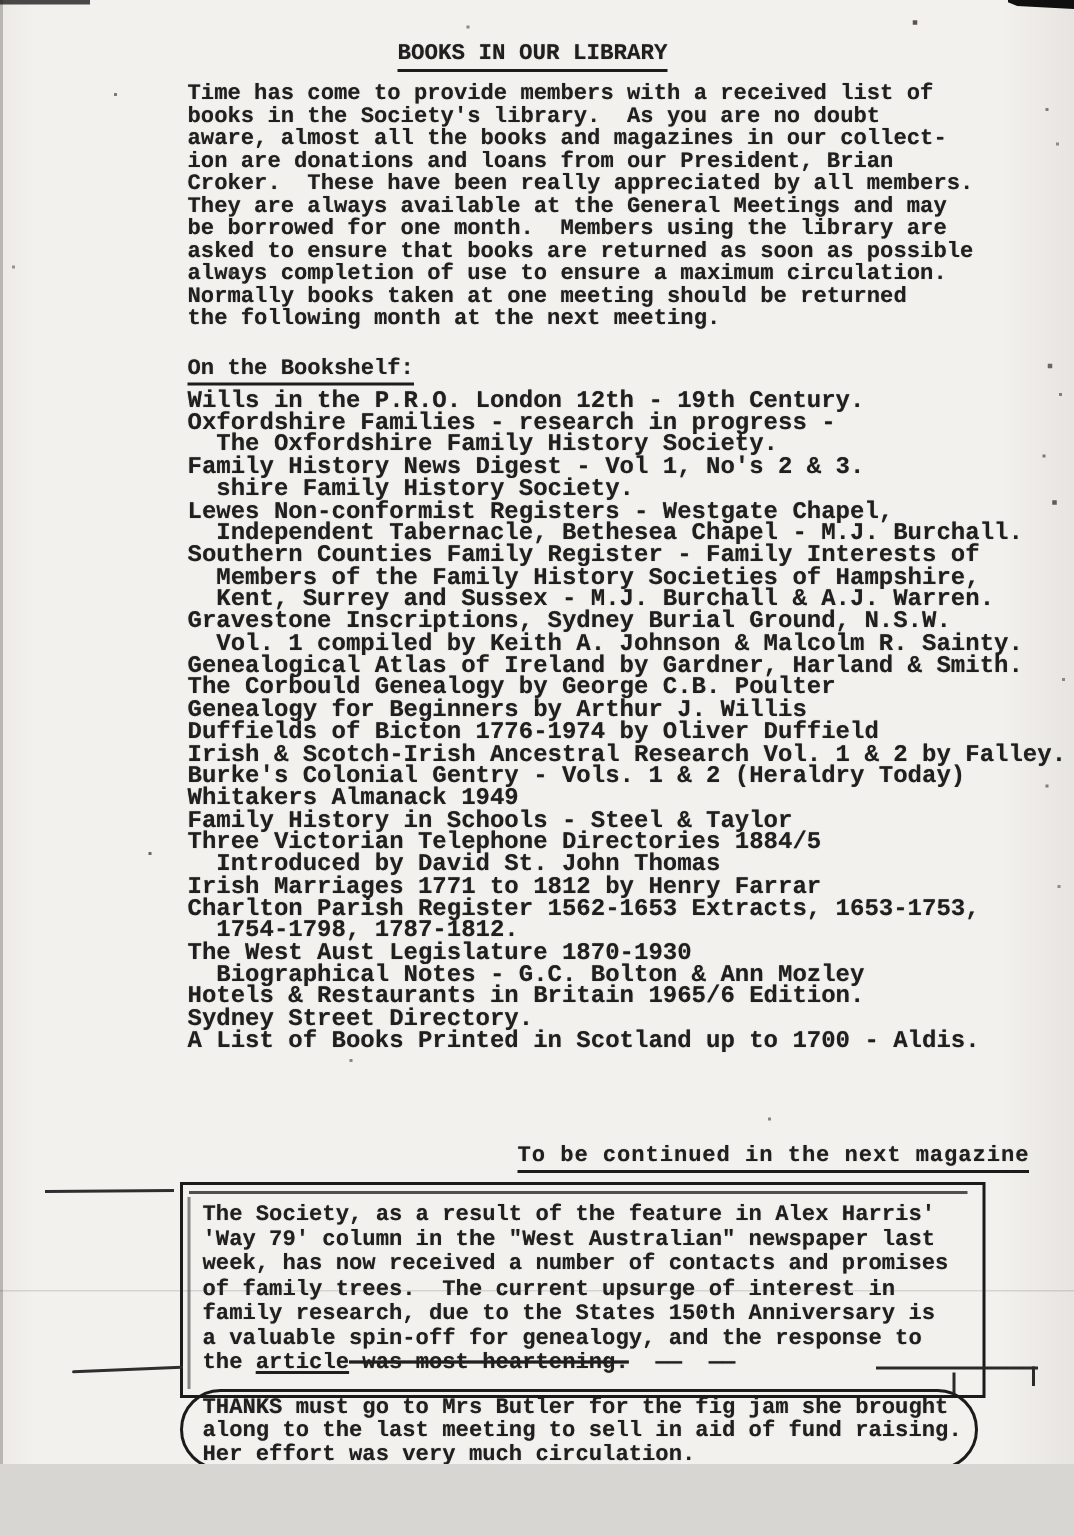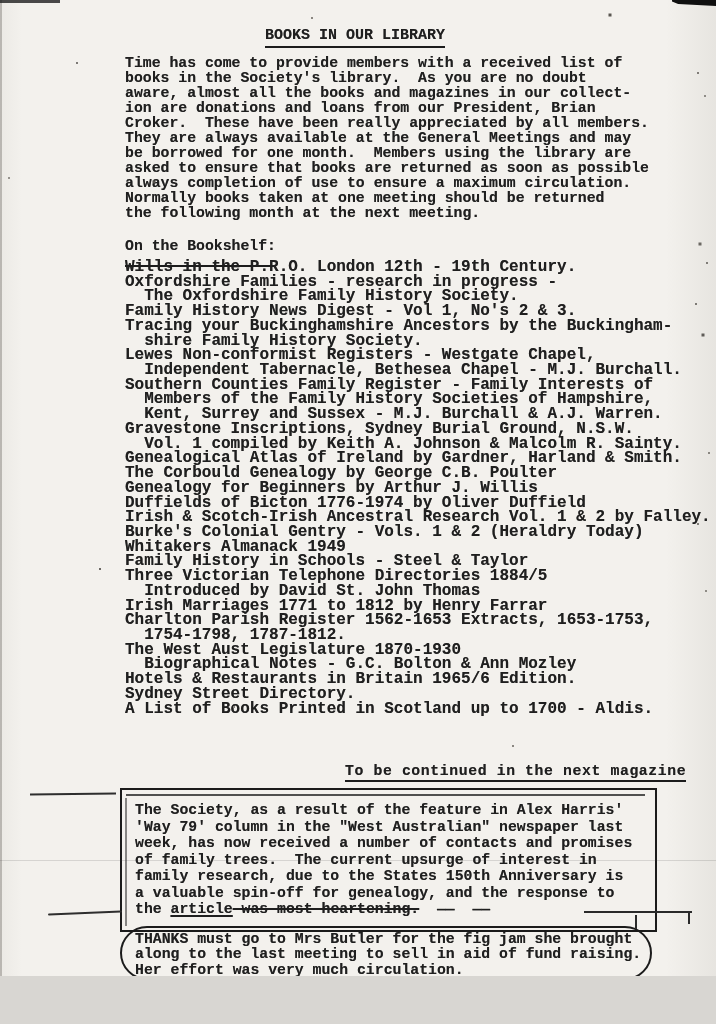--- a/index.html
+++ b/index.html
@@ -26,21 +26,21 @@
     padding-bottom:2px;
   }
   .intro{
     left:125px;top:56px;
     font-size:14.8px;line-height:15px;
   }
   .shelf-heading{
     left:125px;top:238px;
     font-size:14.8px;
     border-bottom:2px solid #1c1c1c;
-    padding-bottom:11px;
+    padding-bottom:1px;
   }
   .book-list{
     left:125px;top:260px;
     font-size:16px;line-height:14.72px;
   }
   .continued{
     left:345px;top:763px;
     font-size:14.8px;
     letter-spacing:0.6px;
     border-bottom:2px solid #1c1c1c;
@@ -136,21 +136,20 @@
       <div class="line">the following month at the next meeting.</div>
     </div>
 
   <div class="abs shelf-heading">On the Bookshelf:</div>
 
   <div class="abs book-list">
       <div class="line">Wills in the P.R.O. London 12th - 19th Century.</div>
       <div class="line">Oxfordshire Families - research in progress -</div>
       <div class="line">  The Oxfordshire Family History Society.</div>
       <div class="line">Family History News Digest - Vol 1, No's 2 &amp; 3.</div>
-      <div class="line">Tracing your Buckinghamshire Ancestors by the Buckingham-</div>
       <div class="line">  shire Family History Society.</div>
       <div class="line">Lewes Non-conformist Registers - Westgate Chapel,</div>
       <div class="line">  Independent Tabernacle, Bethesea Chapel - M.J. Burchall.</div>
       <div class="line">Southern Counties Family Register - Family Interests of</div>
       <div class="line">  Members of the Family History Societies of Hampshire,</div>
       <div class="line">  Kent, Surrey and Sussex - M.J. Burchall &amp; A.J. Warren.</div>
       <div class="line">Gravestone Inscriptions, Sydney Burial Ground, N.S.W.</div>
       <div class="line">  Vol. 1 compiled by Keith A. Johnson &amp; Malcolm R. Sainty.</div>
       <div class="line">Genealogical Atlas of Ireland by Gardner, Harland &amp; Smith.</div>
       <div class="line">The Corbould Genealogy by George C.B. Poulter</div>

